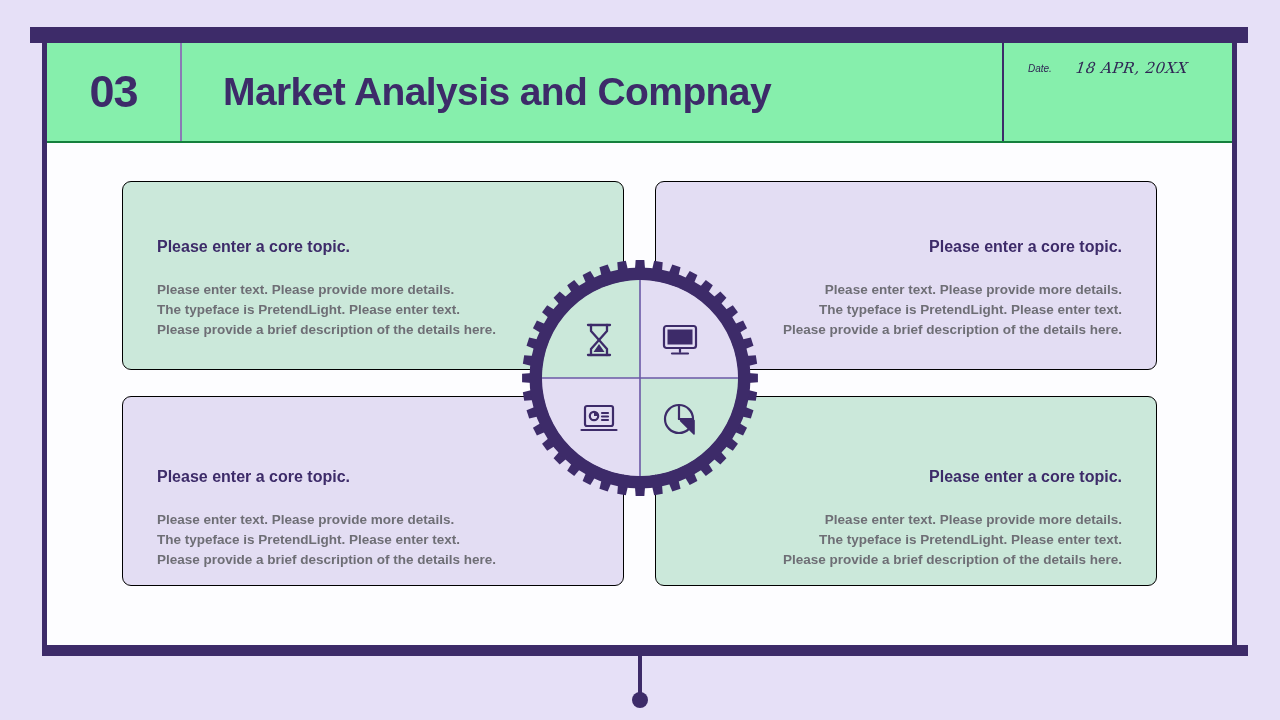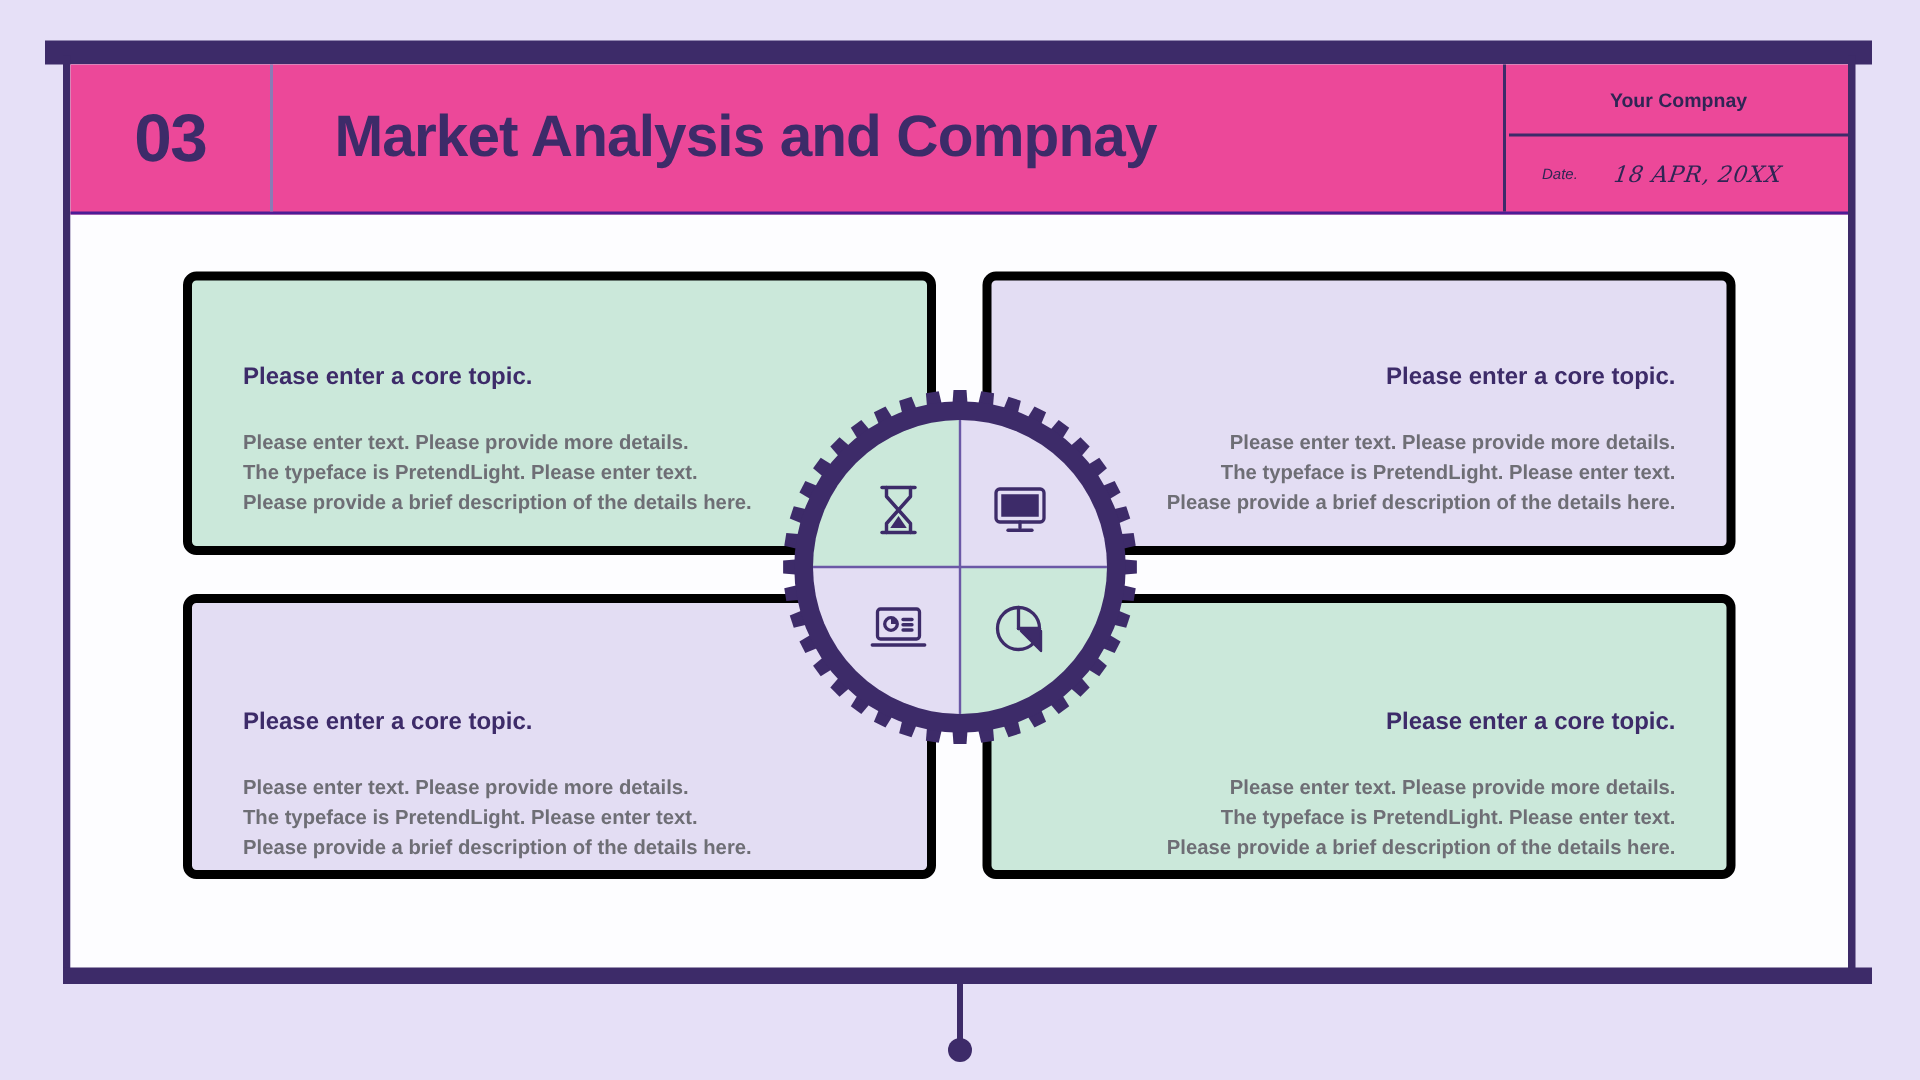--- a/index.html
+++ b/index.html
@@ -40,22 +40,22 @@
     background:#3d2b69;
   }
   .drop-dot{
     position:absolute; left:632px; top:692px; width:16px; height:16px;
     border-radius:50%; background:#3d2b69;
   }
 
   
   .header{
     position:absolute; left:47px; top:43px; width:1185px; height:100px;
-    background:#ec4899;
-    border-bottom:2px solid #4c1d95;
+    background:#86efac;
+    border-bottom:2px solid #15803d;
   }
   .num-cell{
     position:absolute; left:0; top:0; width:135px; height:98px;
     display:flex; align-items:center; justify-content:center;
     border-right:2px solid #8a7bb5;
   }
   .num-cell span{
     font-size:45px; font-weight:bold; color:#3d2b69; letter-spacing:-1px;
   }
   .title-cell{
@@ -85,21 +85,21 @@
   .date-value{
     font-size:15px; font-style:italic; color:#2f2554;
     font-family:"DejaVu Serif", serif;
     margin-left:24px; letter-spacing:0.5px;
     transform:skewX(-8deg);
   }
 
   
   .card{
     position:absolute; border-radius:9px;
-    border:6px solid #000000;
+    border:1px solid #000000;
     padding:28px 34px;
   }
   .card.green{ background:#cbe8da; }
   .card.lav{ background:#e3ddf3; }
   .card.tl{ left:122px; top:181px; width:502px; height:189px; }
   .card.tr{ left:655px; top:181px; width:502px; height:189px; text-align:right; }
   .card.bl{ left:122px; top:396px; width:502px; height:190px; }
   .card.br{ left:655px; top:396px; width:502px; height:190px; text-align:right; }
 
   .card h3{
@@ -147,23 +147,20 @@
 
     <div class="num-cell">
       <span>03</span>
     </div>
 
     <div class="title-cell">
       <span>Market Analysis and Compnay</span>
     </div>
 
     <div class="meta-cell">
-      <div class="company-row">
-        <span>Your Compnay</span>
-      </div>
       <div class="date-row">
         <span class="date-label">Date.</span>
         <span class="date-value">18 APR, 20XX</span>
       </div>
     </div>
   </div>
 
   <div class="card green tl">
     <h3>Please enter a core topic.</h3>
     <p>

